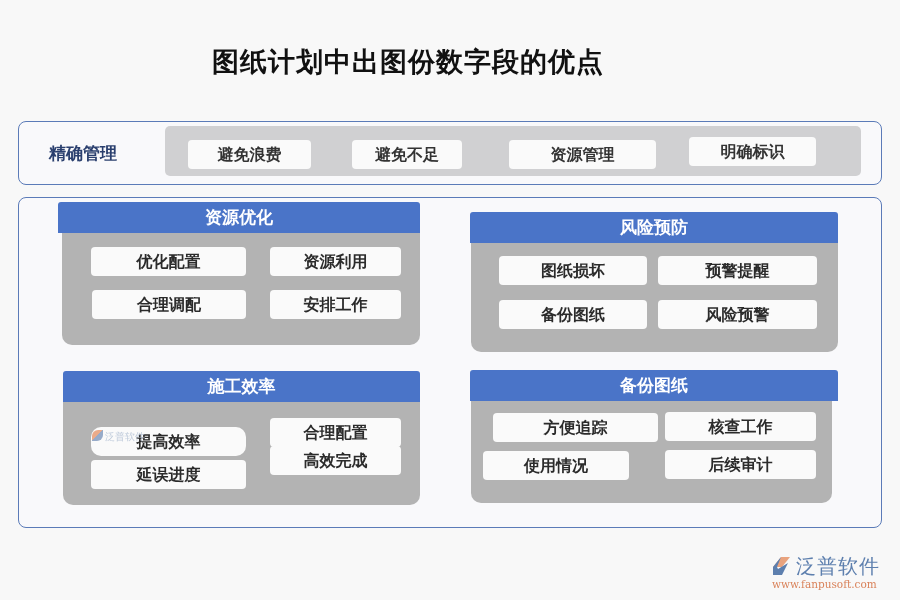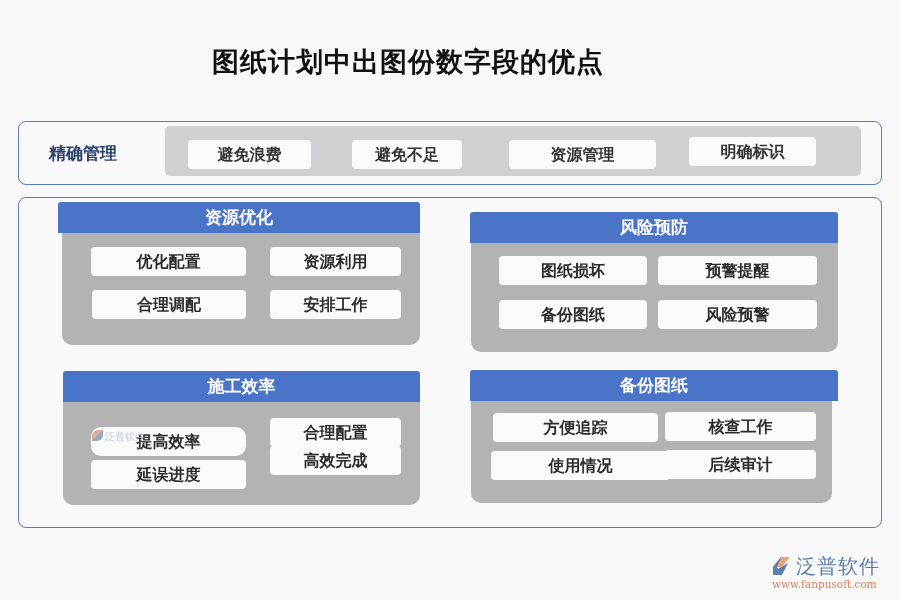--- a/index.html
+++ b/index.html
@@ -113,21 +113,21 @@
     <div class="chip" style="left:28px; top:58px; width:155px;">延误进度</div>
     <div class="chip" style="left:207px; top:44px; width:131px;">高效完成</div>
   </div>
 </div>
 
 <div class="group" style="left:470px; top:370px; width:368px; height:133px;">
   <div class="group-header" style="width:368px;">备份图纸</div>
   <div class="group-body" style="left:1px; top:31px; width:361px; height:102px;">
     <div class="chip" style="left:22px; top:12px; width:165px;">方便追踪</div>
     <div class="chip" style="left:194px; top:11px; width:151px;">核查工作</div>
-    <div class="chip" style="left:20px; top:50px; width:179px;">使用情况</div>
+    <div class="chip" style="left:12px; top:50px; width:146px;">使用情况</div>
     <div class="chip" style="left:194px; top:49px; width:151px;">后续审计</div>
   </div>
 </div>
 
 <div class="watermark-small">
   <span class="leaf"></span><span>泛普软件</span>
 </div>
 
 <div class="brand">
   <svg class="brand-logo" viewBox="0 0 22 22">

